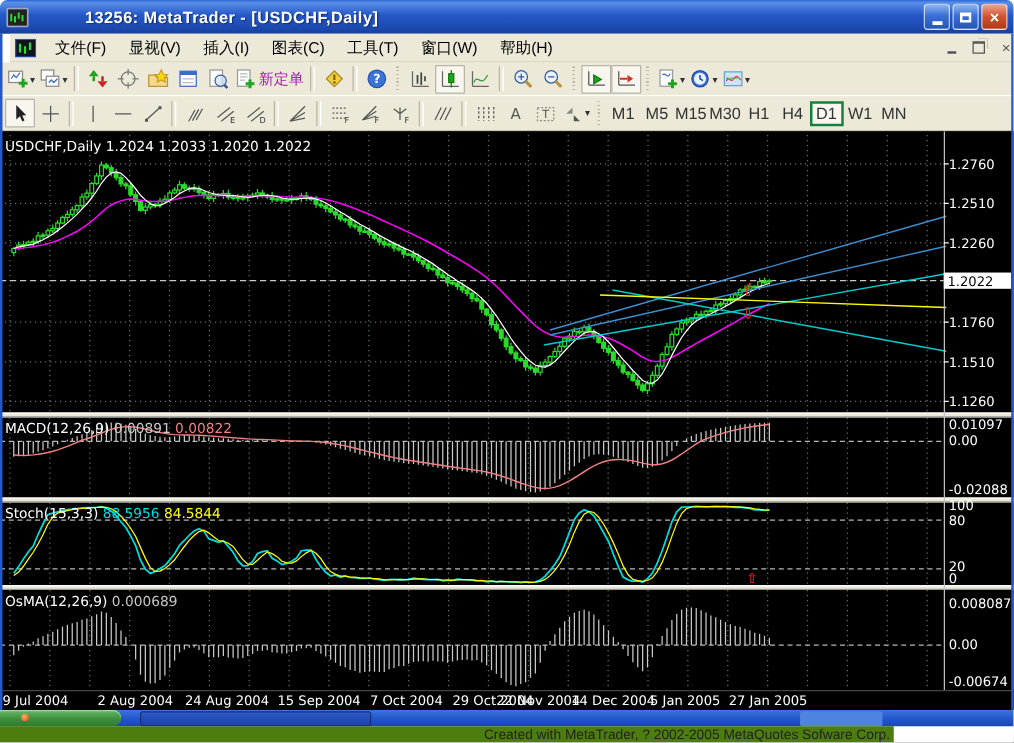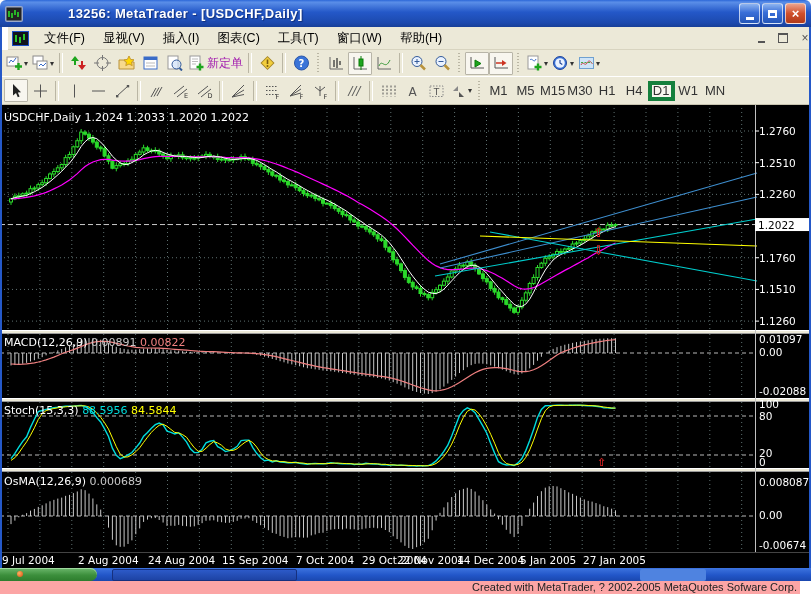--- a/index.html
+++ b/index.html
@@ -35,35 +35,35 @@
   .tb2{top:77px;height:28px;border-bottom:1px solid #C8C4B0;}
   .tbtn{height:23px;min-width:24px;display:flex;align-items:center;justify-content:center;
     border:1px solid transparent;border-radius:1px;padding:0 1px;box-sizing:border-box;}
   .tbtn.pressed{background:#F8F6EF;border:1px solid #B8B5A8;}
   .caret{font-size:8px;color:#333;margin-left:1px;}
   .tsep{width:2px;height:20px;margin:0 3px;border-left:1px solid #BAB6A4;border-right:1px solid #fff;}
   .tgrip{width:5px;height:20px;margin:0 3px;background:repeating-linear-gradient(180deg,#BAB6A4 0 1px,transparent 1px 3px);background-size:2px 100%;background-repeat:no-repeat;background-position:1px 0;}
   .tb-label{font-size:12px;color:#a21caf;margin-left:2px;white-space:nowrap;}
   .tfbtn{height:20px;min-width:27px;display:flex;align-items:center;justify-content:center;
     font-size:13px;color:#333;border:1px solid transparent;box-sizing:border-box;}
-  .tfbtn.pressed{background:#F8F6EF;border:4px solid #15803d;}
+  .tfbtn.pressed{background:#F8F6EF;border:2px solid #15803d;}
   
   #chartwrap{position:absolute;left:0;top:105px;width:811px;height:463px;background:#000;}
   
   .taskbar{position:absolute;left:0;top:568px;width:811px;height:13px;
     background:linear-gradient(180deg,#3d74e0 0%,#2256c8 55%,#1a47ae 100%);}
   .start{position:absolute;left:0;top:0;width:97px;height:13px;border-radius:0 7px 7px 0;
     background:linear-gradient(180deg,#6cb86c 0%,#3c8f3c 55%,#2d7d2d 100%);box-shadow:inset 0 1px 0 #9fd89f;}
   .startdot{position:absolute;left:17px;top:3px;width:6px;height:6px;border-radius:50%;
     background:radial-gradient(circle at 35% 35%,#ffb060,#d84c10);}
   .task-btn{position:absolute;left:112px;top:1px;width:185px;height:12px;border-radius:2px;
     background:linear-gradient(180deg,#2c5ac8 0%,#1d43a4 100%);border:1px solid #16307e;box-sizing:border-box;}
   .task-light{position:absolute;left:640px;top:1px;width:66px;height:12px;border-radius:2px;background:#4f83e0;}
-  .statusrow{position:absolute;left:0;top:581px;width:800px;height:13px;background:#fca5a5;
-    display:flex;justify-content:flex-end;align-items:flex-start;}
+  .statusrow{position:absolute;left:0;top:581px;width:715px;height:13px;background:#4d7c0f;
+    display:flex;justify-content:flex-end;align-items:center;}
   .statusrow span{font-size:11px;color:#222;margin-right:3px;white-space:nowrap;}
   .win-edge{position:absolute;top:27px;width:2px;height:541px;background:#2458C8;z-index:40;}
   svg text{font-family:"DejaVu Sans",sans-serif;}
   .icon{display:block;}
 </style>
 </head>
 <body>
 
 <div id="screen">
 

